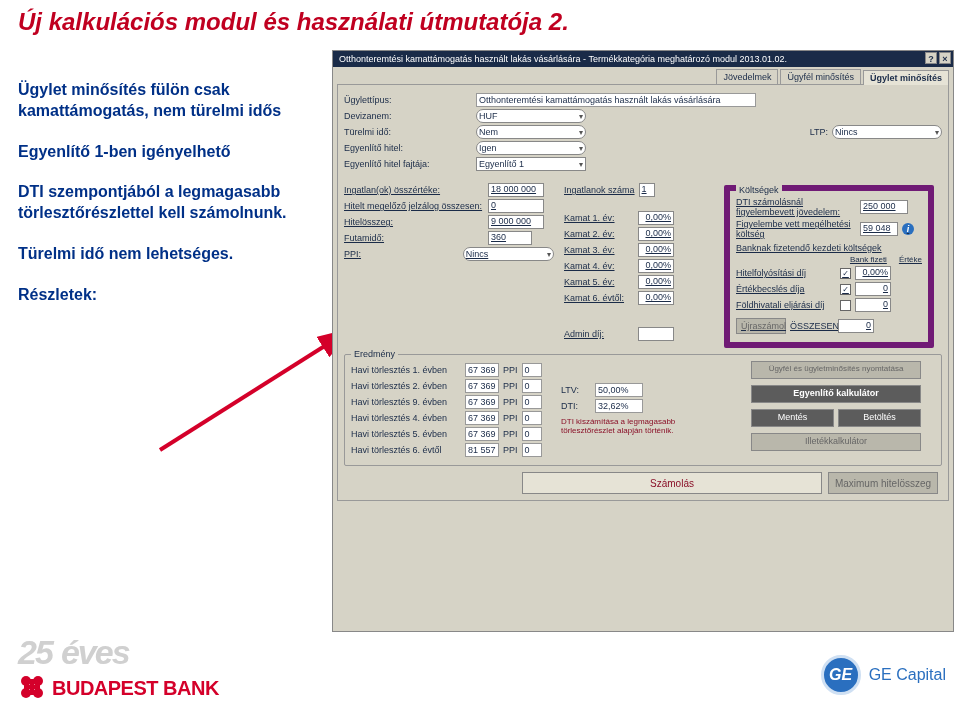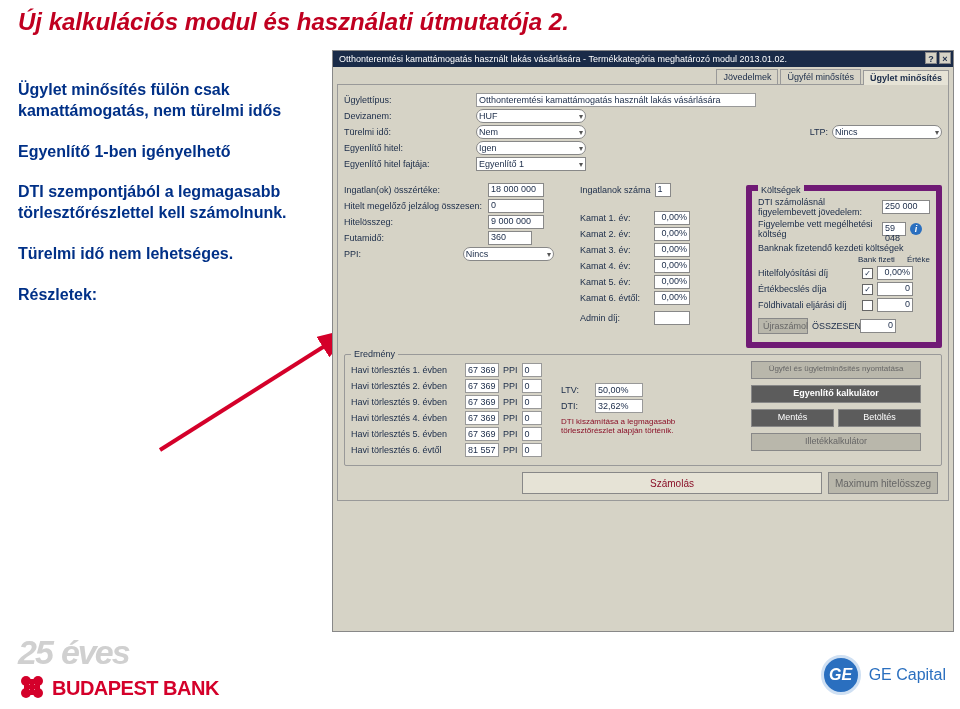--- a/index.html
+++ b/index.html
@@ -23,21 +23,21 @@
   .lbl { width: 128px; }
   .ro { background: #fff; border: 1px solid #999; padding: 1px 2px; height: 14px; display: inline-block; }
   .ro-wide { width: 280px; }
   .sel { background: #fff; border: 1px solid #888; height: 14px; display: inline-flex; align-items: center; padding: 0 2px; position: relative; }
   .sel::after { content: "▾"; position: absolute; right: 2px; font-size: 8px; color: #555; }
   .sel.small { width: 110px; border-radius: 7px; }
   .sel.med { width: 110px; }
   .inp { background: #fff; border: 1px solid #888; height: 14px; padding: 0 2px; display: inline-block; }
   .panel { border: 6px solid #701a75; border-radius: 2px; padding: 4px 6px 6px 6px; margin-top: 4px; position: relative; }
   .panel-t { position: absolute; top: -6px; left: 6px; background: #d6d3c6; padding: 0 3px; font-size: 9px; }
-  .cols3 { display: flex; gap: 26px; }
+  .cols3 { display: flex; gap: 10px; text-decoration: underline; }
   .colA { width: 210px; }
   .colB { width: 150px; }
   .colC { width: 210px; }
   .kost-row { display: flex; align-items: center; margin: 2px 0; gap: 4px; }
   .ck { width: 11px; height: 11px; background: #fff; border: 1px solid #666; display: inline-block; text-align: center; line-height: 9px; font-size: 8px; }
   .ck.on::after { content: "✓"; color: #1a2b48; }
   .btn { background: #e6e3d6; border: 1px solid #888; padding: 2px 4px; text-align: center; font-size: 9px; }
   .btn.gr { background: #b9b7ab; color: #666; }
   .btn.dark { background: #5c5c5c; color: #fff; }
   .eredmeny { border: 1px solid #999; border-radius: 2px; margin-top: 6px; padding: 6px; position: relative; display: flex; gap: 10px; }
@@ -170,36 +170,36 @@
             <span class="inp" style="width:36px;text-align:right">0,00%</span>
           </div>
         <div class="kost-row">
             <span style="width:70px">Kamat 5. év:</span>
             <span class="inp" style="width:36px;text-align:right">0,00%</span>
           </div>
         <div class="kost-row">
             <span style="width:70px">Kamat 6. évtől:</span>
             <span class="inp" style="width:36px;text-align:right">0,00%</span>
           </div>
-        <div class="kost-row" style="margin-top:6px">
+        <div class="kost-row" style="margin-top:22px">
             <span style="width:70px">Admin díj:</span>
             <span class="inp" style="width:36px"></span>
           </div>
       </div>
 
       <div class="colC">
         <div class="panel">
           <span class="panel-t">Költségek</span>
           <div class="row">
               <span style="width:120px">DTI számolásnál figyelembevett jövedelem:</span>
               <span class="inp" style="width:48px">250 000</span>
             </div>
           <div class="row">
               <span style="width:120px">Figyelembe vett megélhetési költség</span>
-              <span class="inp" style="width:24px">59 048</span>
+              <span class="inp" style="width:38px">59 048</span>
               <span class="info-icon">i</span>
             </div>
           <div style="margin-top:4px">Banknak fizetendő kezdeti költségek</div>
           <div class="row" style="font-size:8px;justify-content:flex-end;gap:12px">
             <span>Bank fizeti</span>
             <span>Értéke</span>
           </div>
           <div class="kost-row">
               <span style="width:100px">Hitelfolyósítási díj</span>
               <span class="ck on"></span>

